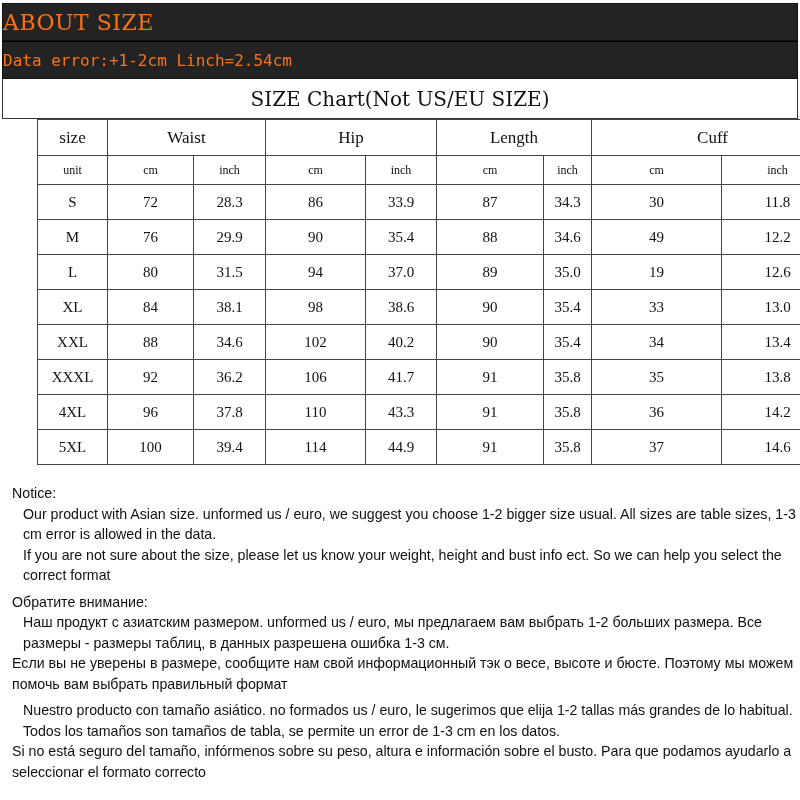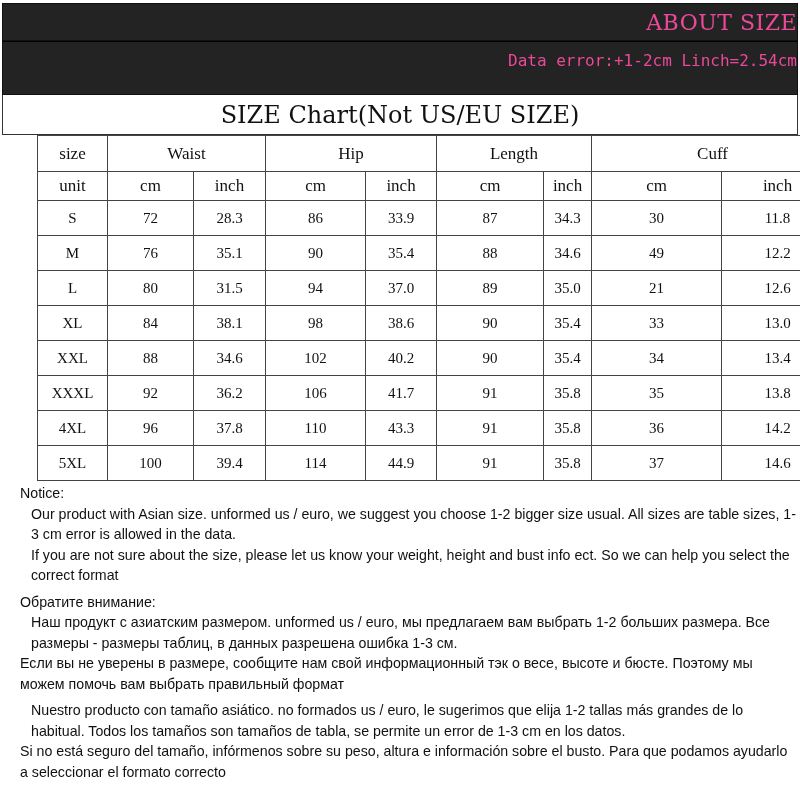--- a/index.html
+++ b/index.html
@@ -1,29 +1,29 @@
 <!DOCTYPE html>
 <html><head>
 <meta charset="utf-8">
 <style>
   html, body { margin:0; padding:0; background:#ffffff; }
   body { width:800px; height:800px; position:relative; overflow:hidden; font-family:"DejaVu Serif", serif; color:#111; }
   .frame { position:absolute; left:2px; top:3px; width:796px; }
-  .bar { background:#232323; color:#ec4899; text-align:right; border:1px solid #111; box-sizing:border-box; }
+  .bar { background:#232323; color:#f97316; text-align:left; border:1px solid #111; box-sizing:border-box; }
   .bar1 { height:38px; line-height:38px; font-size:22px; font-family:"DejaVu Serif", serif; letter-spacing:0.5px; }
-  .bar2 { height:54px; line-height:38px; font-size:16px; font-family:"DejaVu Sans Mono", monospace; border-top:1px solid #000; }
-  .titlebar { height:40px; line-height:40px; font-size:24px; text-align:center; border:1px solid #333; border-top:none; box-sizing:border-box; font-family:"DejaVu Serif", serif; }
+  .bar2 { height:38px; line-height:38px; font-size:16px; font-family:"DejaVu Sans Mono", monospace; border-top:1px solid #000; }
+  .titlebar { height:40px; line-height:40px; font-size:20px; text-align:center; border:1px solid #333; border-top:none; box-sizing:border-box; font-family:"DejaVu Serif", serif; }
   table { border-collapse:collapse; width:796px; table-layout:fixed; font-family:Liberation Serif, serif;margin-left:35px; }
   td { border:1px solid #444; text-align:center; font-size:15px; height:33px; padding:0; }
   tr.hdr td { font-size:17px; height:35px; }
-  tr.unit td { font-size:17px; height:28px; }
+  tr.unit td { font-size:12px; height:28px; }
   td.rec { font-size:13px; line-height:19px; text-align:center; }
   .notes { position:absolute; left:12px; top:483px; width:785px; font-family:"Liberation Sans", sans-serif; font-size:14.2px; line-height:20.5px; color:#111; }
   .notes p { margin:0; }
-  .notes .block { margin-bottom:6px;margin-left:8px; }
+  .notes .block { margin-bottom:6px; }
   .ind { padding-left:11px; }
 </style>
 </head>
 <body>
 
 <div class="frame">
   <div class="bar bar1">ABOUT SIZE</div>
   <div class="bar bar2">Data error:+1-2cm Linch=2.54cm</div>
   <div class="titlebar">SIZE Chart(Not US/EU SIZE)</div>
 
@@ -70,38 +70,38 @@
           <td>33.9</td>
           <td>87</td>
           <td>34.3</td>
           <td>30</td>
           <td>11.8</td>
           <td>42.5-50kg</td>
         </tr>
       <tr>
           <td>M</td>
           <td>76</td>
-          <td>35.1</td>
+          <td>29.9</td>
           <td>90</td>
           <td>35.4</td>
           <td>88</td>
           <td>34.6</td>
           <td>49</td>
           <td>12.2</td>
           <td>50-57.5kg</td>
         </tr>
       <tr>
           <td>L</td>
           <td>80</td>
           <td>31.5</td>
           <td>94</td>
           <td>37.0</td>
           <td>89</td>
           <td>35.0</td>
-          <td>21</td>
+          <td>19</td>
           <td>12.6</td>
           <td>57.5-62.5kg</td>
         </tr>
       <tr>
           <td>XL</td>
           <td>84</td>
           <td>38.1</td>
           <td>98</td>
           <td>38.6</td>
           <td>90</td>

